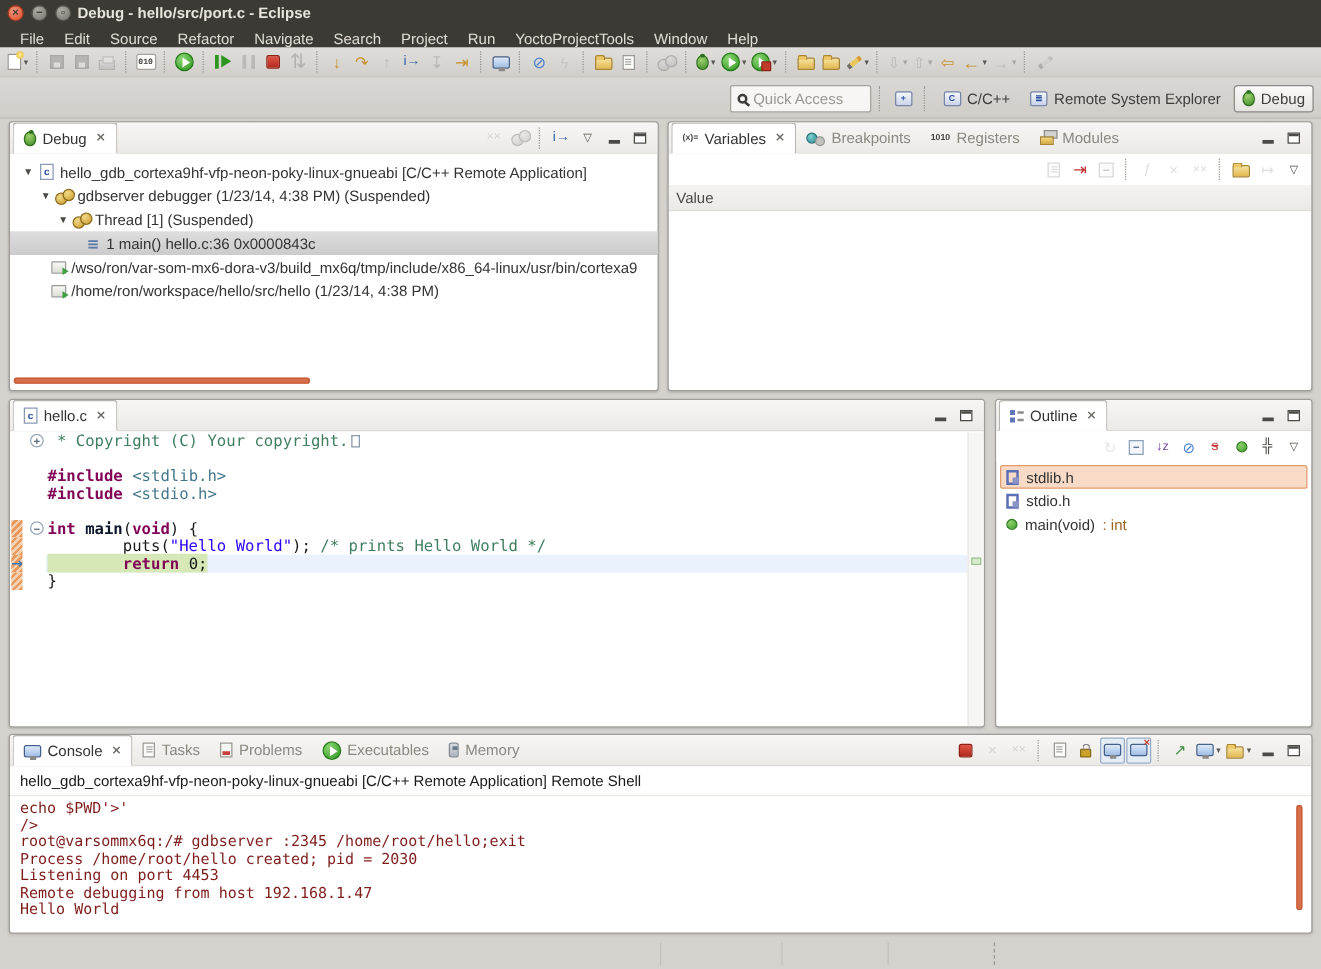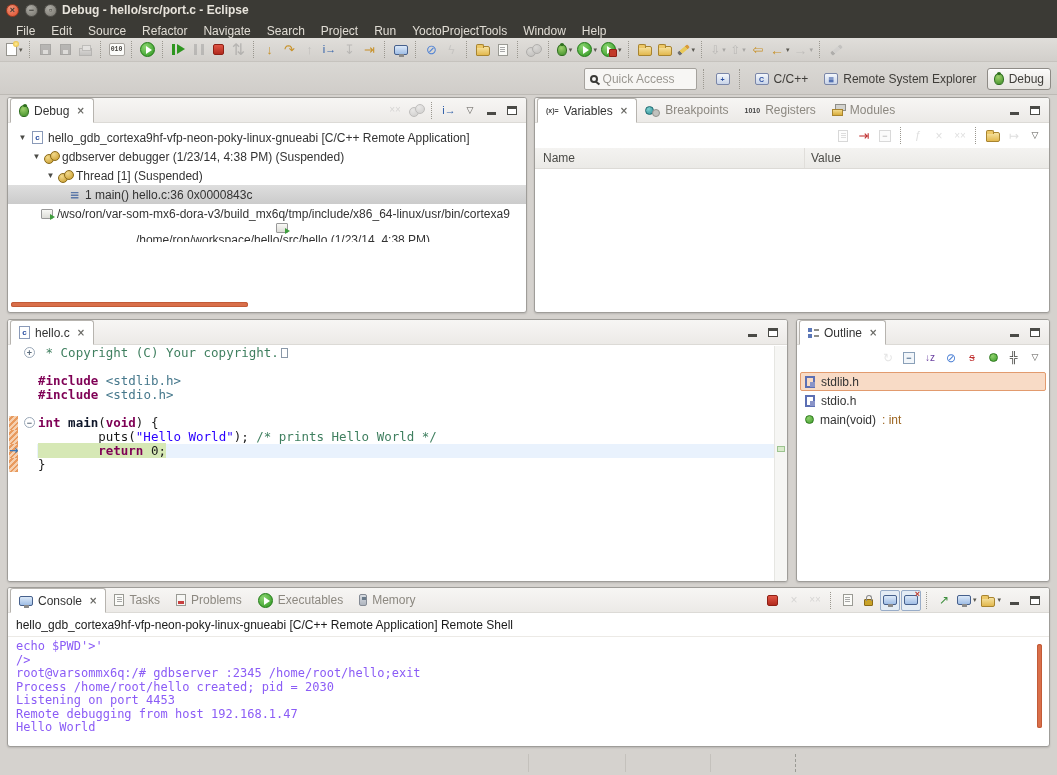--- a/index.html
+++ b/index.html
@@ -135,21 +135,21 @@
   .ruler { position:absolute; right:0; top:26px; bottom:0; width:13px; background:#F6F6F4; border-left:1px solid #E6E6E2; }
   .rmark { position:absolute; right:2px; top:100px; width:8px; height:6px; background:#D9EBCB; border:1px solid #9CC490; }
 
   
   .orow { height:19px; display:flex; align-items:center; gap:6px; font-size:12px; color:#333; margin:0 3px; padding-left:4px; border:1px solid transparent; }
   .orow.selected { background:#F8DBC6; border:1px solid #E29B6E; border-radius:2px; }
   .osuffix { color:#9C6520; }
 
   
   .chdr { font:12px "Liberation Sans",sans-serif; color:#1A1A1A; padding:5px 0 4px 8px; border-bottom:1px solid #ECEAE6; }
-  .cbody { font:12px/13.5px "DejaVu Sans Mono",monospace; color:#8b5cf6; padding:3px 16px 0 8px; white-space:pre; }
+  .cbody { font:12px/13.5px "DejaVu Sans Mono",monospace; color:#7f1d1d; padding:3px 16px 0 8px; white-space:pre; }
 
   
   .oscroll { position:absolute; background:#D96F4A; border-radius:3px; box-shadow:inset 0 0 0 1px #C25B38; }
 
   
   .statusbar { position:absolute; left:0; top:751px; width:1057px; height:24px; background:#D5D2CE; }
   .ssep { position:absolute; top:3px; height:18px; border-left:1px solid #C4C1BC; }
   .ssep.dashed { border-left:1px dashed #9A9A94; }
 </style>
 </head>
@@ -386,21 +386,21 @@
           <i class="ic k-frame">≡</i>
         </span>
         <span class="ttext">1 main() hello.c:36 0x0000843c</span>
       </div>
       <div class="trow" style="padding-left: 30px;">
         <span class="ticon">
           <i class="ic k-terminal"></i>
         </span>
         <span class="ttext">/wso/ron/var-som-mx6-dora-v3/build_mx6q/tmp/include/x86_64-linux/usr/bin/cortexa9</span>
       </div>
-      <div class="trow" style="padding-left: 30px; flex-direction: column;">
+      <div class="trow" style="padding-left: 30px;">
         <span class="ticon">
           <i class="ic k-terminal"></i>
         </span>
         <span class="ttext">/home/ron/workspace/hello/src/hello (1/23/14, 4:38 PM)</span>
       </div>
     </div>
   <div class="oscroll" style="left:3px;bottom:5px;width:237px;height:5px;"></div>
 </div>
 
 <div class="panel" style="left:534px;top:97px;width:516px;height:216px;">
@@ -456,21 +456,20 @@
         <i class="ic k-folder"></i>
       </span>
       <span class="tbico dis">
         <i class="ic" style="color: rgb(170, 170, 170); font-size: 12px;">↦</i>
       </span>
       <span class="tbico">
         <i class="ic" style="color: rgb(85, 83, 78); font-size: 9px;">▽</i>
       </span>
     </div>
   <div class="vhdr">
-    <span class="vh1">Name</span>
     <span class="vh2">Value</span>
   </div>
   <div style="height:118px;background:#fff;"></div>
 </div>
 
 <div class="panel" style="left:7px;top:319px;width:781px;height:263px;">
   <div class="tabstrip">
     <span class="tab active">
       <i class="ic k-capp">c</i>
       <span>hello.c</span>

